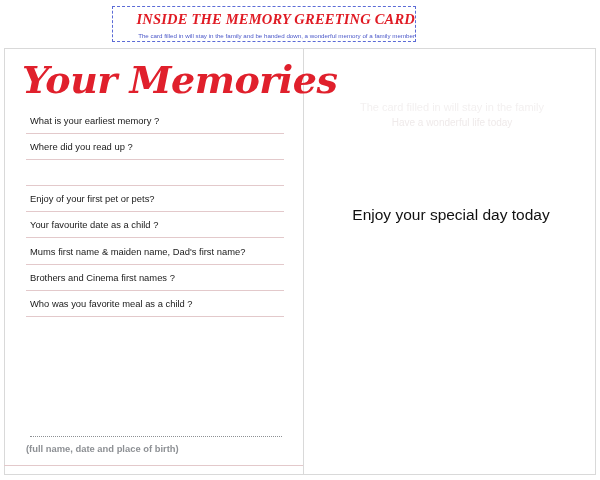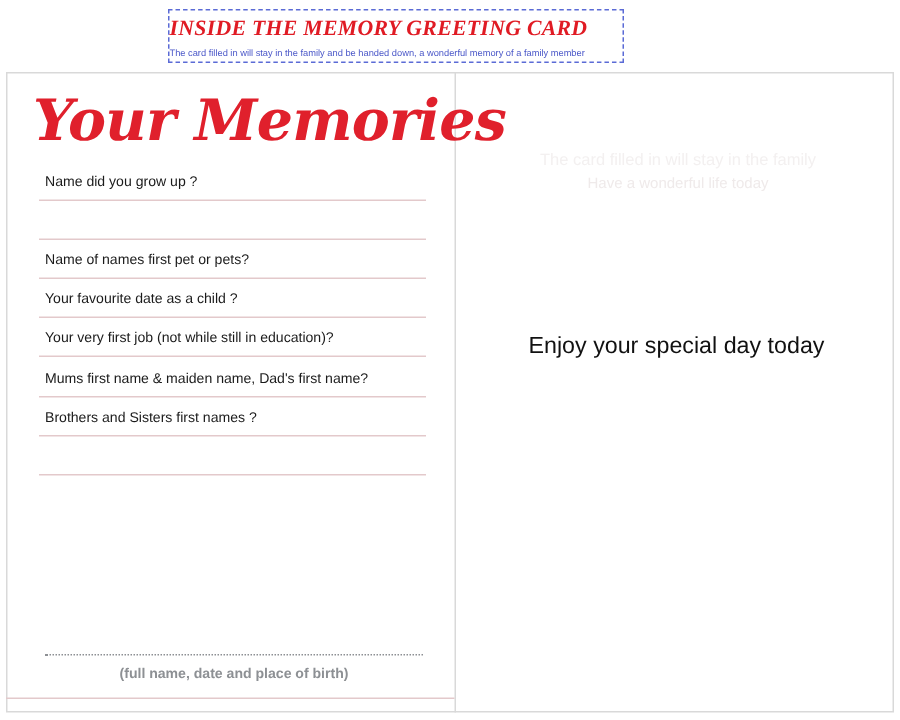--- a/index.html
+++ b/index.html
@@ -17,21 +17,21 @@
 
   
   #banner {
     position: absolute;
     left: 112px;
     top: 6px;
     width: 304px;
     height: 36px;
     border: 1px dashed #5b6bd6;
     box-sizing: border-box;
-    text-align: left;
+    text-align: right;
     padding-top: 4px;
   }
   #banner-title {
     font-family: "Liberation Serif", serif;
     font-style: italic;
     font-weight: bold;
     font-size: 14.5px;
     color: #e01b24;
     letter-spacing: 0.2px;
     line-height: 16px;
@@ -118,21 +118,21 @@
     left: 26px;
     top: 388px;
     width: 252px;
     border-bottom: 1.5px dotted #8d9094;
   }
   #footer-note {
     position: absolute;
     left: 22px;
     top: 395px;
     width: 260px;
-    text-align: center;
+    text-align: left;
     font-size: 9.4px;
     font-weight: bold;
     color: #8d9094;
   }
   #bottom-rule {
     position: absolute;
     left: 0;
     top: 417px;
     width: 299px;
     border-bottom: 1px solid #e3c9cb;
@@ -156,21 +156,21 @@
     font-size: 11px;
     line-height: 15px;
   }
   #ghost-line-2 {
     color: #efeaea;
     font-size: 10px;
   }
   #right-message {
     position: absolute;
     left: 14px;
-    top: 174px;
+    top: 158px;
     width: 266px;
     text-align: center;
     font-size: 15.5px;
     color: #111111;
   }
 </style>
 </head>
 <body>
 
 <div id="banner">
@@ -179,47 +179,48 @@
 </div>
 
 <div id="card"></div>
 <div id="fold"></div>
 
 <div id="left-page">
   <div id="memories-title">Your Memories</div>
 
   <div class="q-list">
     <div class="q-item">
-      <span class="q-text">Name did you grow up ?</span>
-      <span class="q-rule"></span>
-    </div>
-    <div class="q-item">
-      <span class="q-rule"></span>
-    </div>
-    <div class="q-item">
-      <span class="q-text">Name of names first pet or pets?</span>
+      <span class="q-text">What is your earliest memory ?</span>
+      <span class="q-rule"></span>
+    </div>
+    <div class="q-item">
+      <span class="q-text">Where did you read up ?</span>
+      <span class="q-rule"></span>
+    </div>
+    <div class="q-item">
+      <span class="q-rule"></span>
+    </div>
+    <div class="q-item">
+      <span class="q-text">Enjoy of your first pet or pets?</span>
       <span class="q-rule"></span>
     </div>
     <div class="q-item">
       <span class="q-text">Your favourite date as a child ?</span>
       <span class="q-rule"></span>
     </div>
     <div class="q-item">
-      <span class="q-text">Your very first job (not  while still in education)?</span>
-      <span class="q-rule"></span>
-    </div>
-    <div class="q-item">
       <span class="q-text">Mums first name &amp; maiden name, Dad's first name?</span>
       <span class="q-rule"></span>
     </div>
     <div class="q-item">
-      <span class="q-text">Brothers and Sisters first names ?</span>
-      <span class="q-rule"></span>
-    </div>
-    <div class="q-item">
+      <span class="q-text">Brothers and Cinema first names ?</span>
+      <span class="q-rule"></span>
+    </div>
+    <div class="q-item">
+      <span class="q-text">Who was you favorite meal as a child ?</span>
       <span class="q-rule"></span>
     </div>
   </div>
 
   <div id="dotted-line"></div>
   <div id="footer-note">(full name, date and place of birth)</div>
   <div id="bottom-rule"></div>
 </div>
 
 <div id="right-page">

